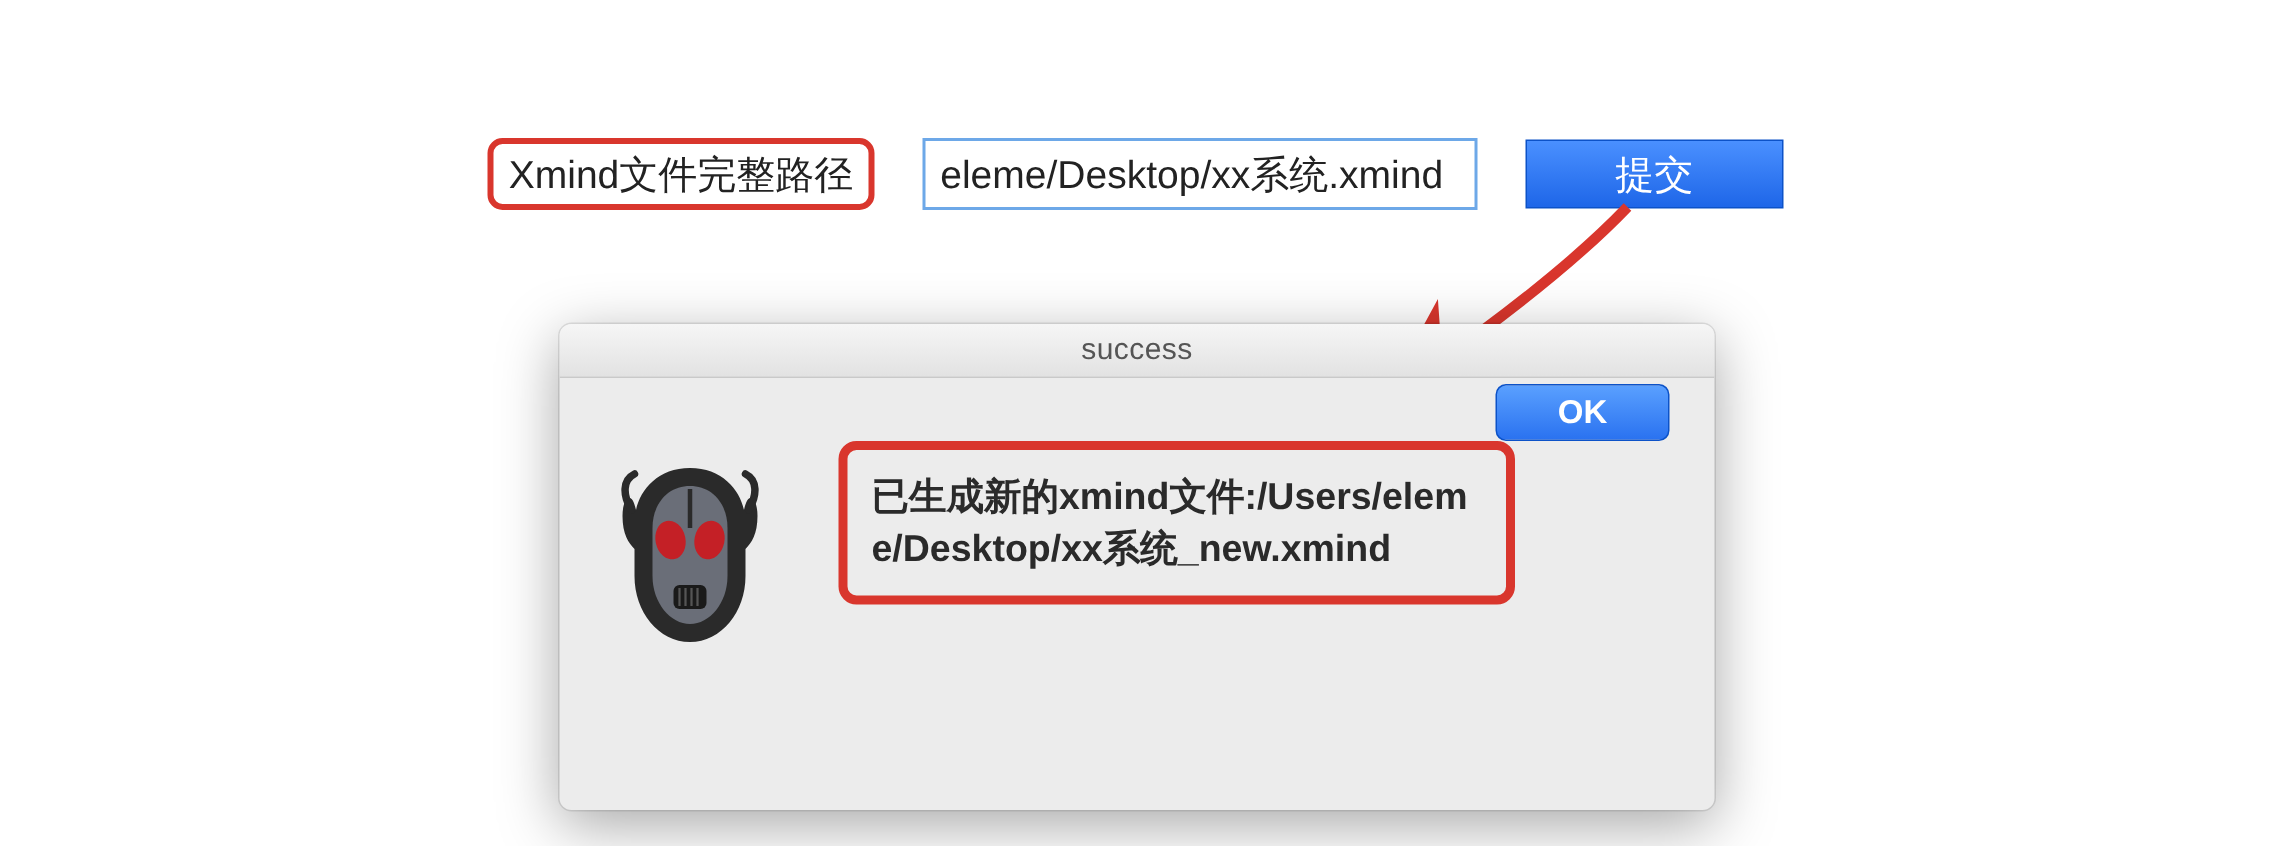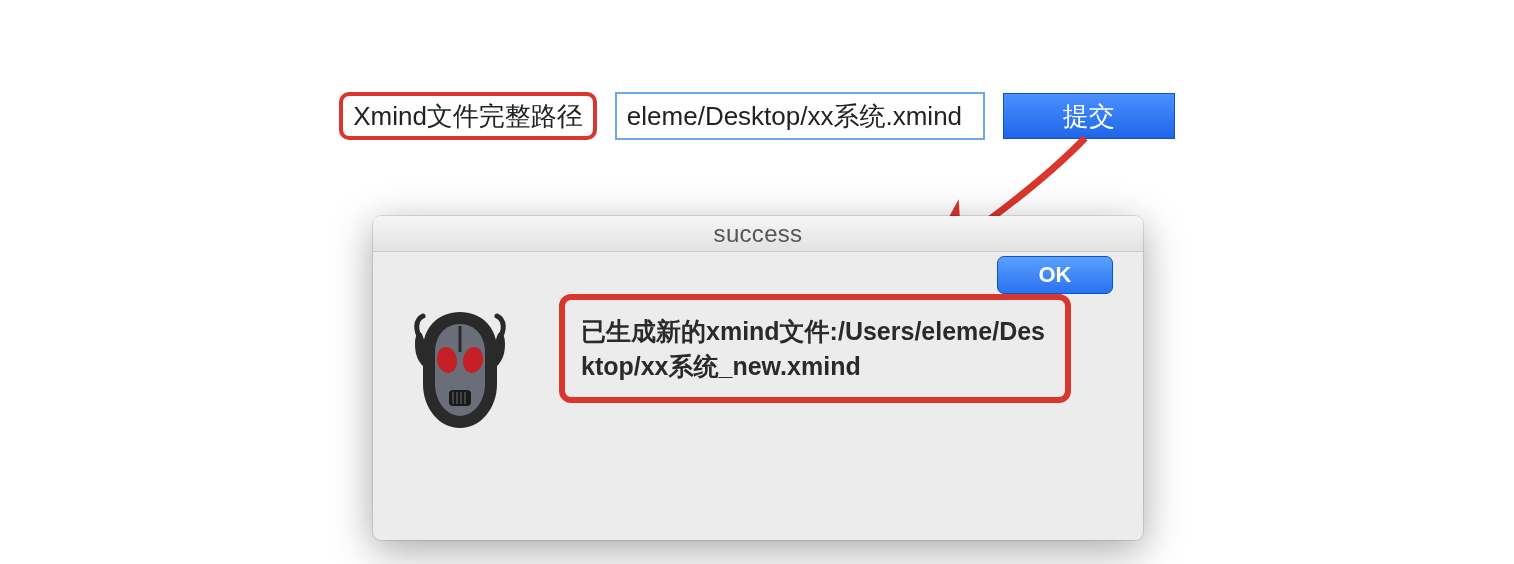--- a/index.html
+++ b/index.html
@@ -14,21 +14,21 @@
 
     
     .form-row {
       position: absolute;
       top: 92px;
       left: 0;
       right: 0;
       display: flex;
       justify-content: center;
       align-items: center;
-      gap: 18px;
+      gap: 32px;
     }
     .label-box {
       border: 4px solid #d9362d;
       border-radius: 10px;
       padding: 4px 10px;
       font-size: 26px;
       color: #222;
       background: #fff;
       height: 48px;
       display: flex;
@@ -70,41 +70,41 @@
       border-radius: 8px;
       overflow: hidden;
     }
     .dialog-titlebar {
       height: 36px;
       background: linear-gradient(to bottom, #f6f6f6, #e2e2e2);
       border-bottom: 1px solid #c9c9c9;
       display: flex;
       justify-content: center;
       align-items: center;
-      font-size: 24px;
+      font-size: 20px;
       color: #555;
       letter-spacing: 0.3px;
       text-align: center;
     }
     .dialog-body {
       position: relative;
       padding: 40px 28px 28px 28px;
     }
     .dialog-icon {
       position: absolute;
       left: 40px;
       top: 60px;
       width: 94px;
       height: 116px;
     }
     .message-box {
       position: absolute;
       left: 186px;
       top: 42px;
-      width: 512px;
+      width: 451px;
       border: 6px solid #d9362d;
       border-radius: 12px;
       padding: 14px 16px;
       font-size: 25px;
       font-weight: 600;
       color: #2a2a2a;
       line-height: 1.38;
       word-break: break-all;
     }
     .ok-btn {

